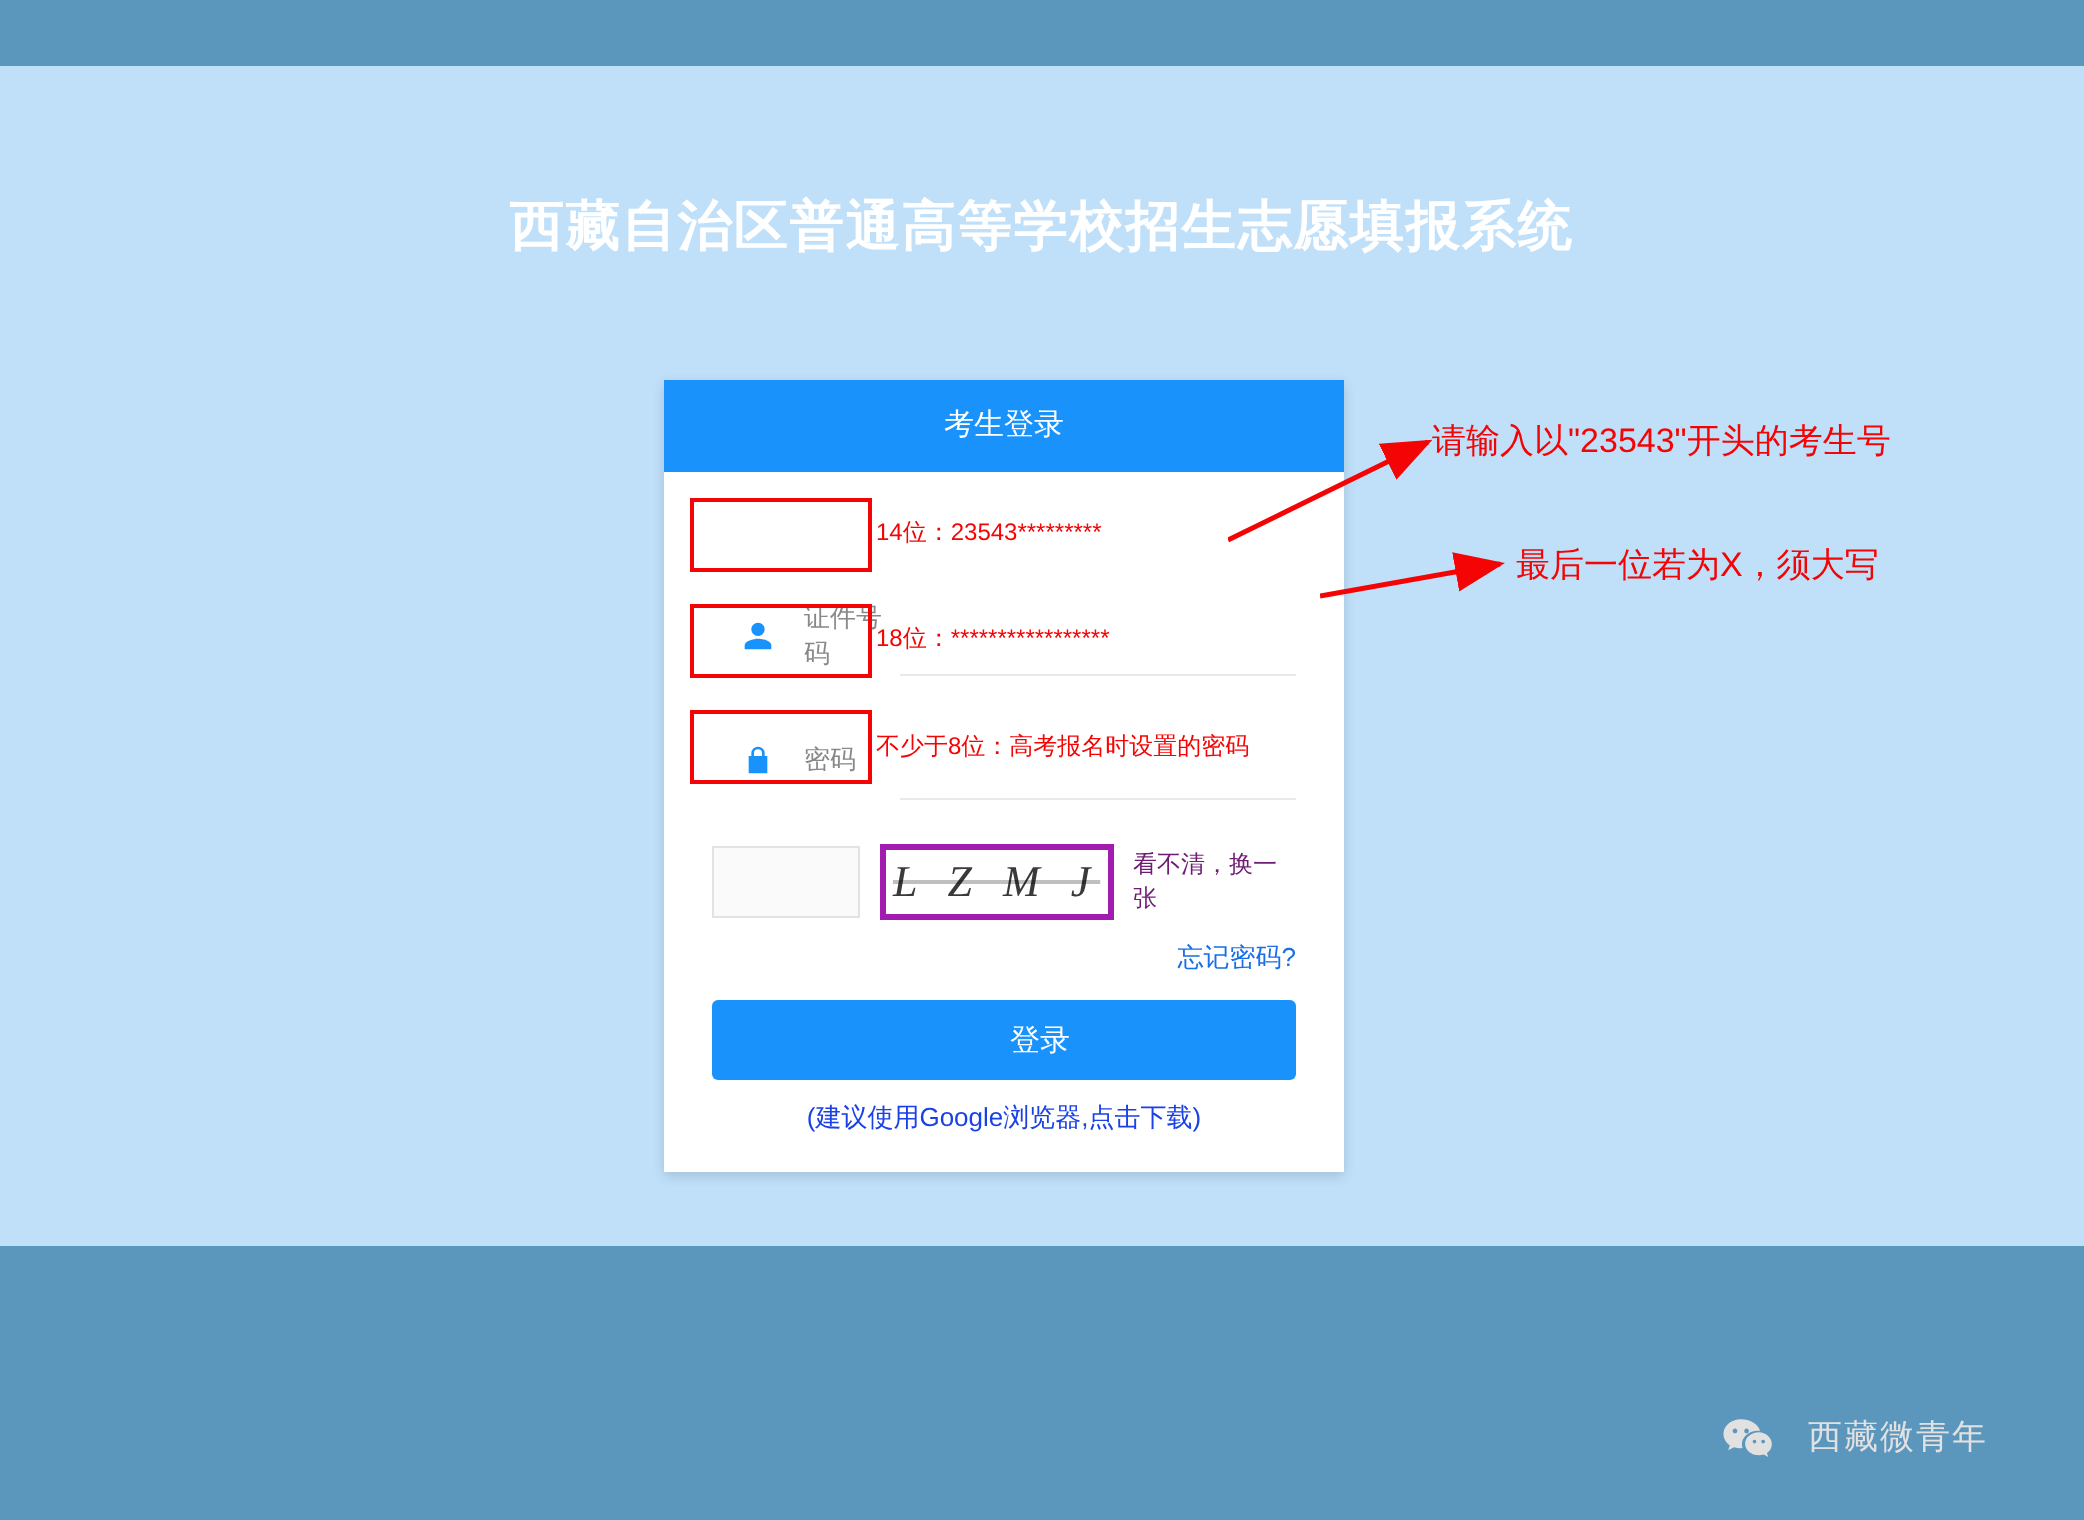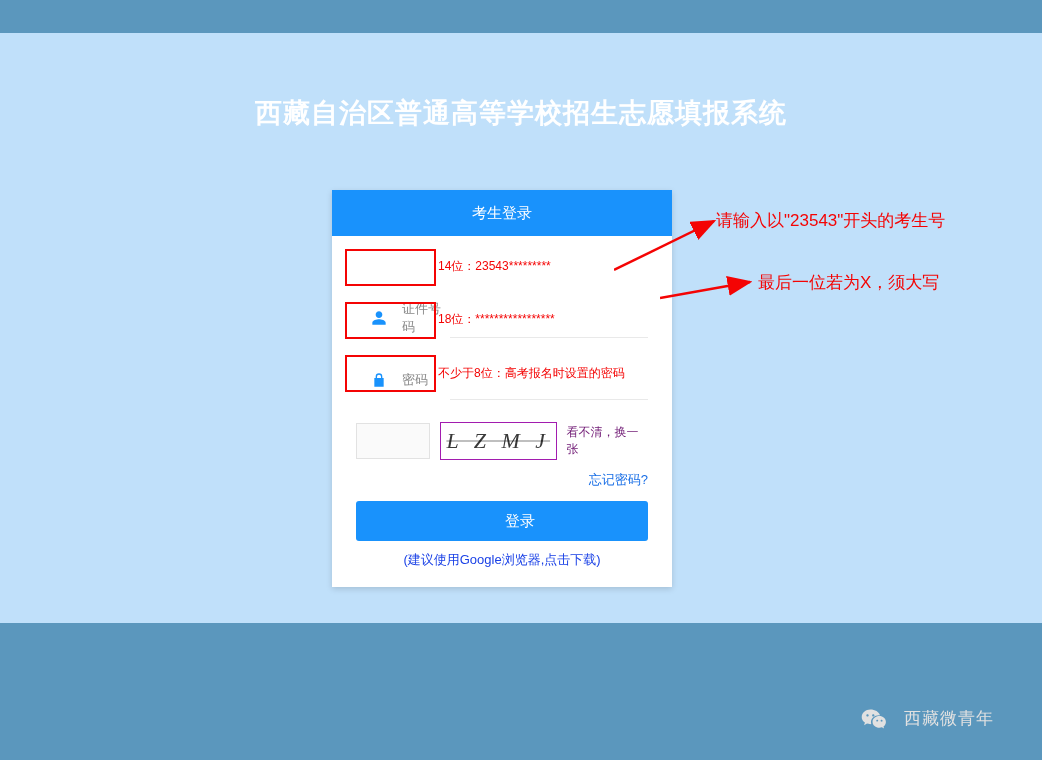--- a/index.html
+++ b/index.html
@@ -94,21 +94,21 @@
     }
     .captcha-input {
       width: 74px;
       height: 36px;
       border: 1px solid #e2e2e2;
       background: #fafafa;
     }
     .captcha-img {
       width: 120px;
       height: 38px;
-      border: 1px solid #a21caf;
+      border: 3px solid #a21caf;
       background: #ffffff;
       display: flex;
       align-items: center;
       justify-content: center;
       font-family: serif;
       font-size: 22px;
       letter-spacing: 5px;
       font-style: italic;
       color: #3a3a3a;
       text-decoration: line-through;

